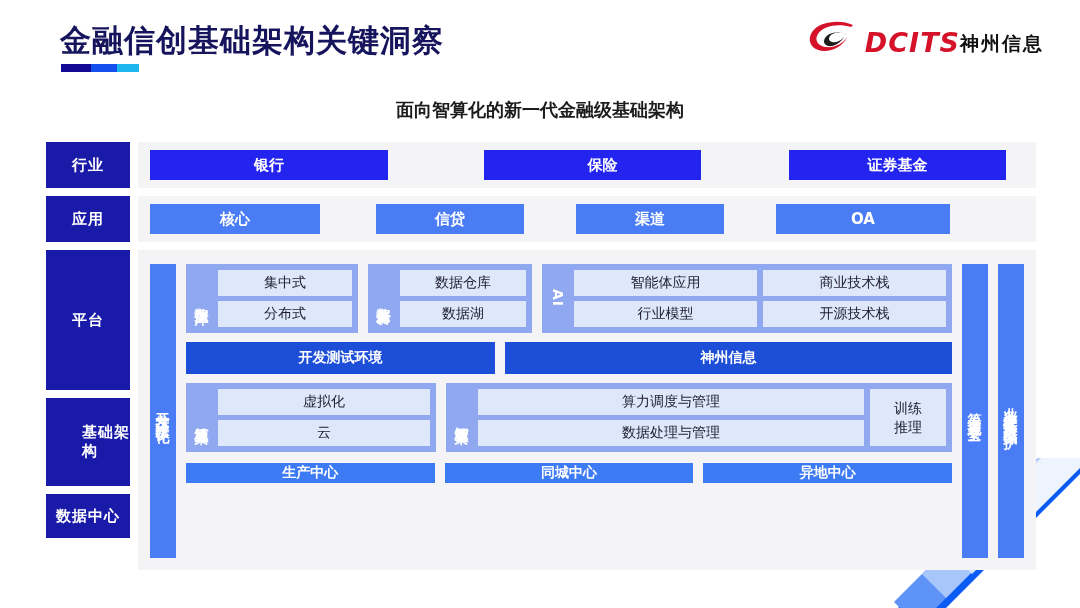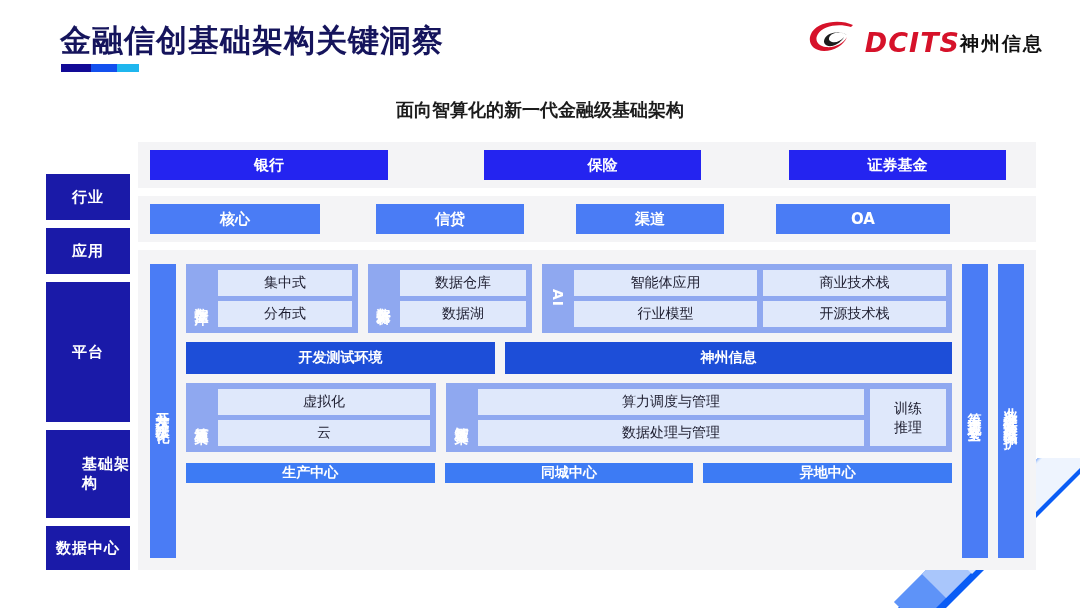--- a/index.html
+++ b/index.html
@@ -74,21 +74,21 @@
 
   
   .diagram {
     position: absolute; left: 46px; top: 142px;
     width: 990px; height: 428px;
     display: flex; gap: 8px;
     z-index: 2;
   }
   .rail {
     width: 84px; flex: 0 0 84px;
-    display: flex; flex-direction: column; gap: 8px; margin-top: 32px;
+    display: flex; flex-direction: column; gap: 8px;
   }
   .rail-cell {
     background: #1a1aa8; color: #fff;
     display: flex; align-items: center; justify-content: center;
     font-size: 15px; font-weight: bold; letter-spacing: 1px;
   }
   .rail-industry { height: 46px; }
   .rail-app      { height: 46px; }
   .rail-platform { height: 140px; }
   .rail-infra    { height: 88px; padding-left: 36px; }

